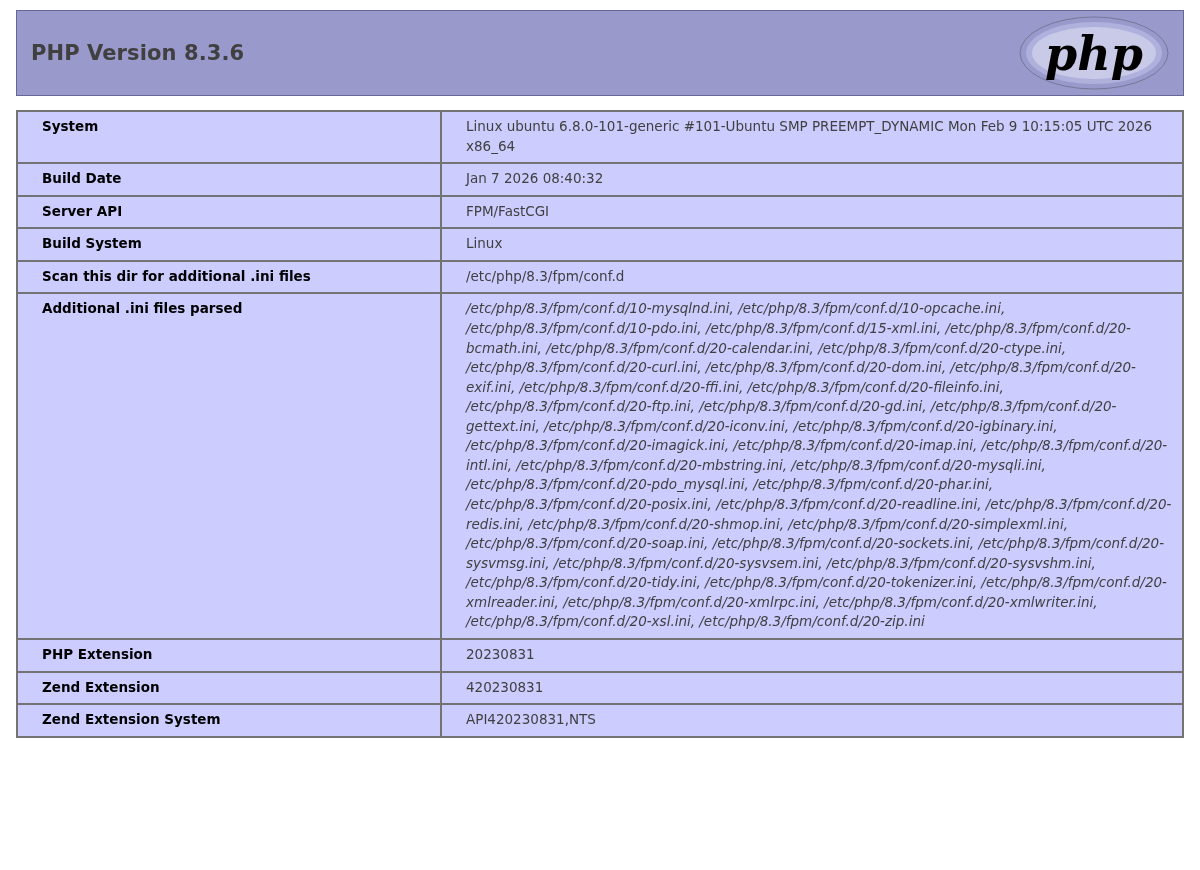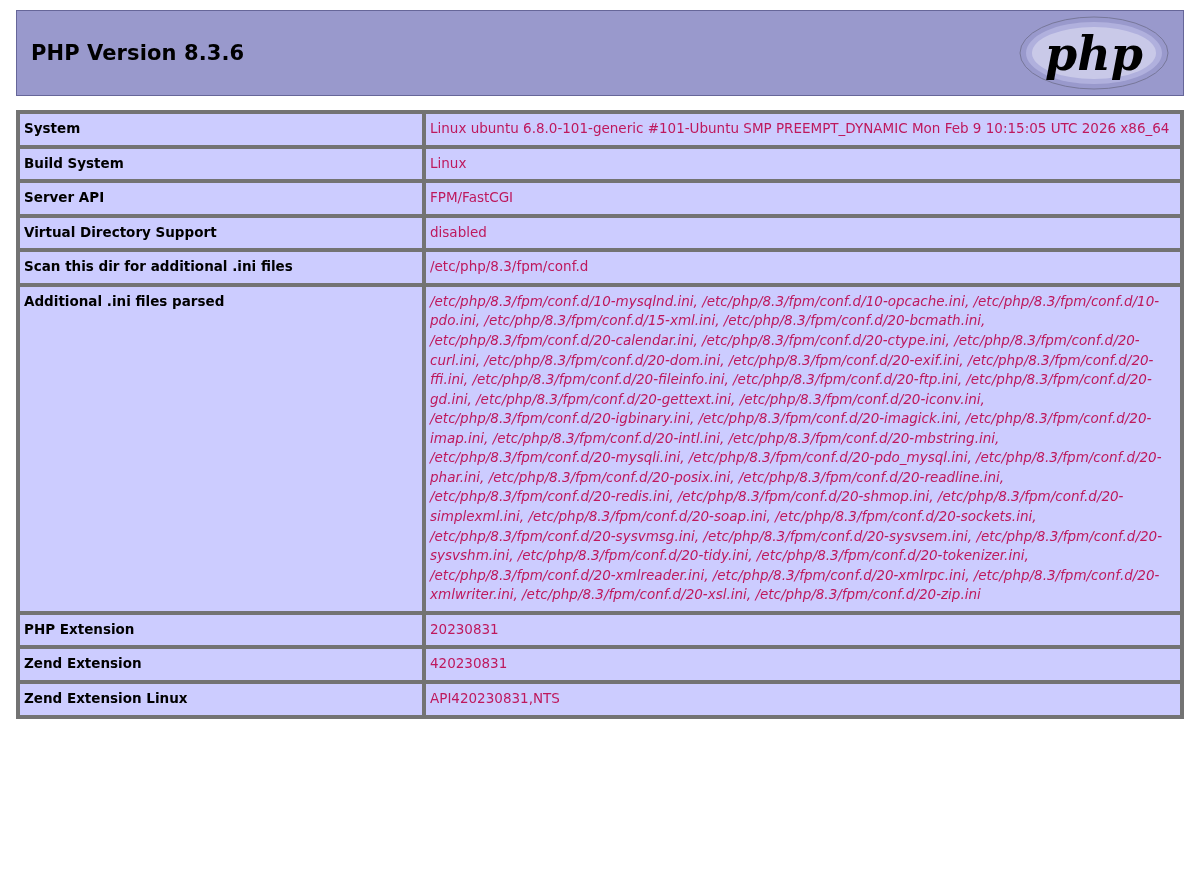--- a/index.html
+++ b/index.html
@@ -27,53 +27,53 @@
     height: 86px;
     display: flex;
     align-items: center;
     justify-content: space-between;
     padding: 0 14px 0 14px;
     position: relative;
   }
   .header-title {
     font-size: 21px;
     font-weight: bold;
-    color: #000000;
+    color: #404040;
     letter-spacing: 0.1px;
   }
   .php-logo {
     width: 150px;
     height: 78px;
     position: relative;
     display: block;
   }
   .php-logo svg { display:block; }
 
   
   .info-table {
     width: 100%;
     border-collapse: collapse;
     margin-top: 14px;
     table-layout: fixed;
   }
   .info-table td {
-    border: 4px solid #737373;
-    padding: 5px 8px 6px 4px;
+    border: 2px solid #737373;
+    padding: 5px 8px 6px 24px;
     vertical-align: top;
     line-height: 1.45;
   }
   td.key {
     width: 390px;
     background: #ccccff;
     font-weight: bold;
     color: #000000;
   }
   td.val {
     background: #ccccff;
-    color: #be185d;
+    color: #404040;
     word-wrap: break-word;
     overflow-wrap: break-word;
   }
   td.val.wrapall {
     word-break: break-word;
     font-style: italic;
   }
 </style>
 </head>
 <body>
@@ -92,47 +92,47 @@
     </div>
   </div>
 
   <table class="info-table">
     <tbody>
       <tr>
         <td class="key">System</td>
         <td class="val">Linux ubuntu 6.8.0-101-generic #101-Ubuntu SMP PREEMPT_DYNAMIC Mon Feb 9 10:15:05 UTC 2026 x86_64</td>
       </tr>
       <tr>
-        <td class="key">Build System</td>
-        <td class="val">Linux</td>
+        <td class="key">Build Date</td>
+        <td class="val">Jan 7 2026 08:40:32</td>
       </tr>
       <tr>
         <td class="key">Server API</td>
         <td class="val">FPM/FastCGI</td>
       </tr>
       <tr>
-        <td class="key">Virtual Directory Support</td>
-        <td class="val">disabled</td>
+        <td class="key">Build System</td>
+        <td class="val">Linux</td>
       </tr>
       <tr>
         <td class="key">Scan this dir for additional .ini files</td>
         <td class="val">/etc/php/8.3/fpm/conf.d</td>
       </tr>
       <tr>
         <td class="key">Additional .ini files parsed</td>
         <td class="val wrapall">/etc/php/8.3/fpm/conf.d/10-mysqlnd.ini, /etc/php/8.3/fpm/conf.d/10-opcache.ini, /etc/php/8.3/fpm/conf.d/10-pdo.ini, /etc/php/8.3/fpm/conf.d/15-xml.ini, /etc/php/8.3/fpm/conf.d/20-bcmath.ini, /etc/php/8.3/fpm/conf.d/20-calendar.ini, /etc/php/8.3/fpm/conf.d/20-ctype.ini, /etc/php/8.3/fpm/conf.d/20-curl.ini, /etc/php/8.3/fpm/conf.d/20-dom.ini, /etc/php/8.3/fpm/conf.d/20-exif.ini, /etc/php/8.3/fpm/conf.d/20-ffi.ini, /etc/php/8.3/fpm/conf.d/20-fileinfo.ini, /etc/php/8.3/fpm/conf.d/20-ftp.ini, /etc/php/8.3/fpm/conf.d/20-gd.ini, /etc/php/8.3/fpm/conf.d/20-gettext.ini, /etc/php/8.3/fpm/conf.d/20-iconv.ini, /etc/php/8.3/fpm/conf.d/20-igbinary.ini, /etc/php/8.3/fpm/conf.d/20-imagick.ini, /etc/php/8.3/fpm/conf.d/20-imap.ini, /etc/php/8.3/fpm/conf.d/20-intl.ini, /etc/php/8.3/fpm/conf.d/20-mbstring.ini, /etc/php/8.3/fpm/conf.d/20-mysqli.ini, /etc/php/8.3/fpm/conf.d/20-pdo_mysql.ini, /etc/php/8.3/fpm/conf.d/20-phar.ini, /etc/php/8.3/fpm/conf.d/20-posix.ini, /etc/php/8.3/fpm/conf.d/20-readline.ini, /etc/php/8.3/fpm/conf.d/20-redis.ini, /etc/php/8.3/fpm/conf.d/20-shmop.ini, /etc/php/8.3/fpm/conf.d/20-simplexml.ini, /etc/php/8.3/fpm/conf.d/20-soap.ini, /etc/php/8.3/fpm/conf.d/20-sockets.ini, /etc/php/8.3/fpm/conf.d/20-sysvmsg.ini, /etc/php/8.3/fpm/conf.d/20-sysvsem.ini, /etc/php/8.3/fpm/conf.d/20-sysvshm.ini, /etc/php/8.3/fpm/conf.d/20-tidy.ini, /etc/php/8.3/fpm/conf.d/20-tokenizer.ini, /etc/php/8.3/fpm/conf.d/20-xmlreader.ini, /etc/php/8.3/fpm/conf.d/20-xmlrpc.ini, /etc/php/8.3/fpm/conf.d/20-xmlwriter.ini, /etc/php/8.3/fpm/conf.d/20-xsl.ini, /etc/php/8.3/fpm/conf.d/20-zip.ini</td>
       </tr>
       <tr>
         <td class="key">PHP Extension</td>
         <td class="val">20230831</td>
       </tr>
       <tr>
         <td class="key">Zend Extension</td>
         <td class="val">420230831</td>
       </tr>
       <tr>
-        <td class="key">Zend Extension Linux</td>
+        <td class="key">Zend Extension System</td>
         <td class="val">API420230831,NTS</td>
       </tr>
     </tbody>
   </table>
 
 </div>
 
 </body></html>

